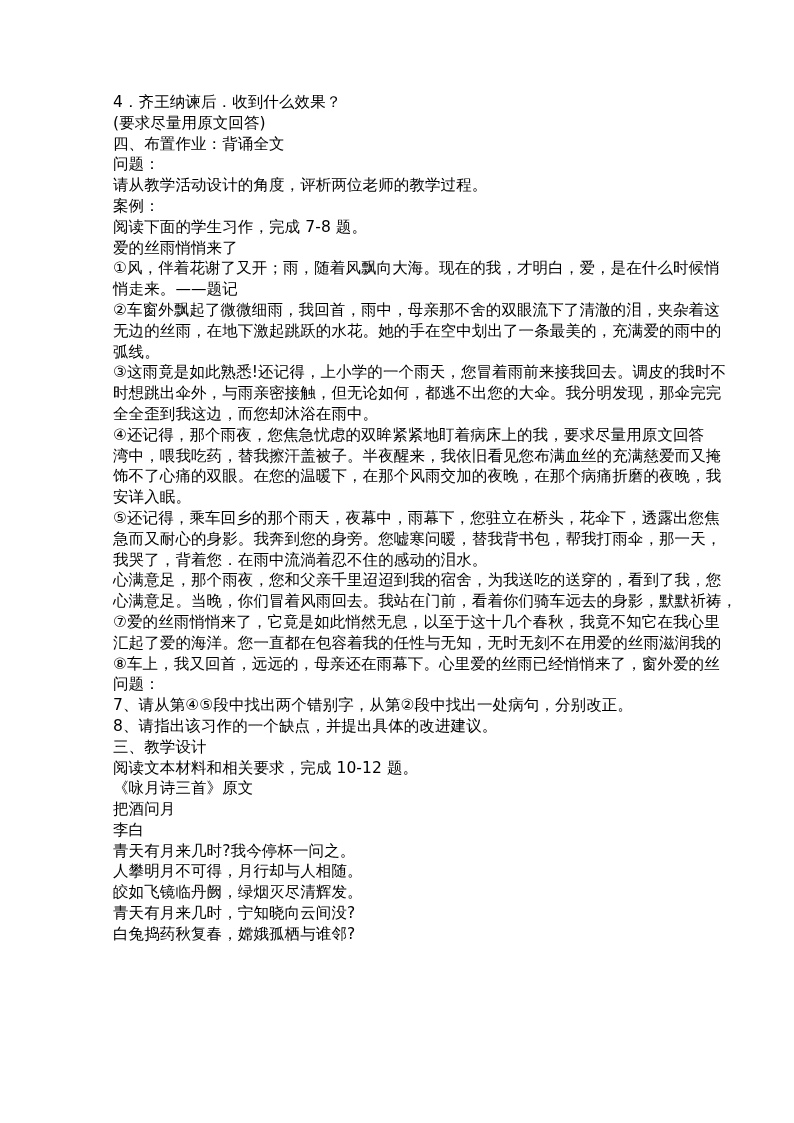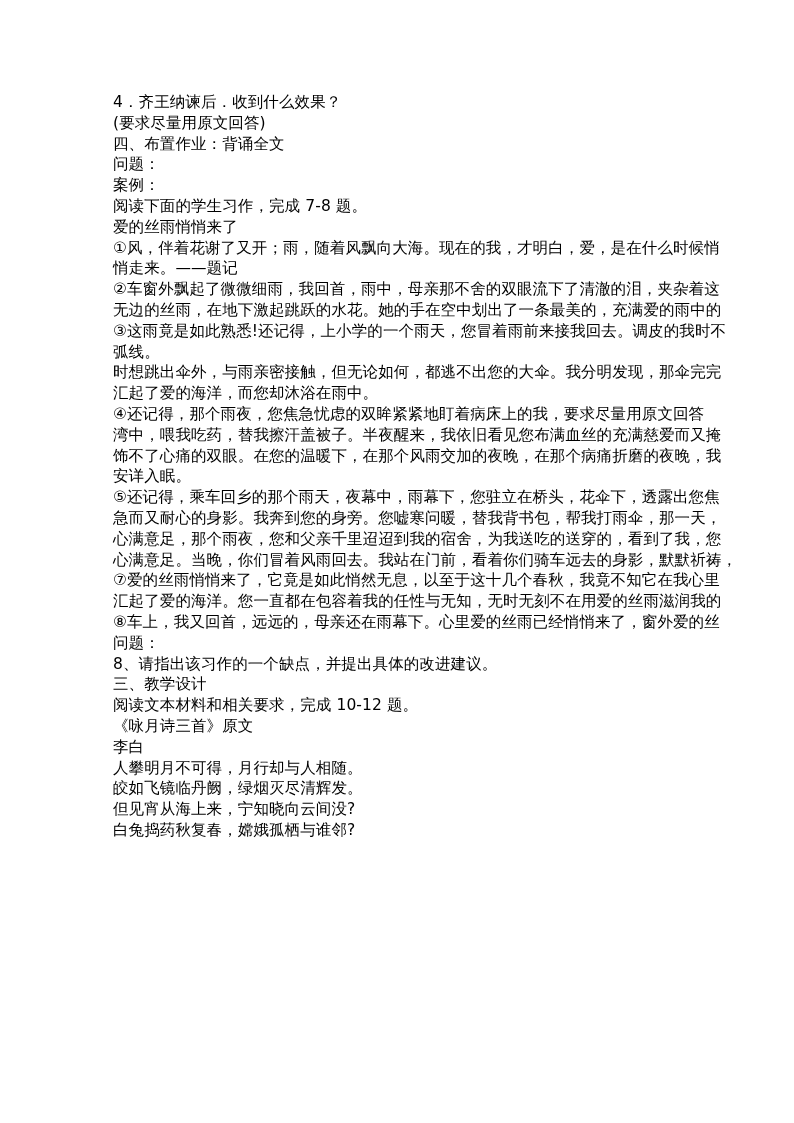--- a/index.html
+++ b/index.html
@@ -34,46 +34,51 @@
 </style>
 </head>
 <body>
 
 <div class="page">
   <div class="doc-text">
       <div class="line">4．齐王纳谏后．收到什么效果？</div>
       <div class="line">(要求尽量用原文回答)</div>
       <div class="line">四、布置作业：背诵全文</div>
       <div class="line">问题：</div>
+      <div class="line">请从教学活动设计的角度，评析两位老师的教学过程。</div>
       <div class="line">案例：</div>
       <div class="line">阅读下面的学生习作，完成 7-8 题。</div>
       <div class="line">爱的丝雨悄悄来了</div>
       <div class="line">①风，伴着花谢了又开；雨，随着风飘向大海。现在的我，才明白，爱，是在什么时候悄</div>
       <div class="line">悄走来。——题记</div>
       <div class="line">②车窗外飘起了微微细雨，我回首，雨中，母亲那不舍的双眼流下了清澈的泪，夹杂着这</div>
       <div class="line">无边的丝雨，在地下激起跳跃的水花。她的手在空中划出了一条最美的，充满爱的雨中的</div>
+      <div class="line">弧线。</div>
       <div class="line">③这雨竟是如此熟悉!还记得，上小学的一个雨天，您冒着雨前来接我回去。调皮的我时不</div>
-      <div class="line">弧线。</div>
       <div class="line">时想跳出伞外，与雨亲密接触，但无论如何，都逃不出您的大伞。我分明发现，那伞完完</div>
-      <div class="line">汇起了爱的海洋，而您却沐浴在雨中。</div>
+      <div class="line">全全歪到我这边，而您却沐浴在雨中。</div>
       <div class="line">④还记得，那个雨夜，您焦急忧虑的双眸紧紧地盯着病床上的我，要求尽量用原文回答</div>
       <div class="line">湾中，喂我吃药，替我擦汗盖被子。半夜醒来，我依旧看见您布满血丝的充满慈爱而又掩</div>
       <div class="line">饰不了心痛的双眼。在您的温暖下，在那个风雨交加的夜晚，在那个病痛折磨的夜晚，我</div>
       <div class="line">安详入眠。</div>
       <div class="line">⑤还记得，乘车回乡的那个雨天，夜幕中，雨幕下，您驻立在桥头，花伞下，透露出您焦</div>
       <div class="line">急而又耐心的身影。我奔到您的身旁。您嘘寒问暖，替我背书包，帮我打雨伞，那一天，</div>
+      <div class="line">我哭了，背着您．在雨中流淌着忍不住的感动的泪水。</div>
       <div class="line">心满意足，那个雨夜，您和父亲千里迢迢到我的宿舍，为我送吃的送穿的，看到了我，您</div>
       <div class="line">心满意足。当晚，你们冒着风雨回去。我站在门前，看着你们骑车远去的身影，默默祈祷，</div>
       <div class="line">⑦爱的丝雨悄悄来了，它竟是如此悄然无息，以至于这十几个春秋，我竟不知它在我心里</div>
       <div class="line">汇起了爱的海洋。您一直都在包容着我的任性与无知，无时无刻不在用爱的丝雨滋润我的</div>
       <div class="line">⑧车上，我又回首，远远的，母亲还在雨幕下。心里爱的丝雨已经悄悄来了，窗外爱的丝</div>
       <div class="line">问题：</div>
+      <div class="line">7、请从第④⑤段中找出两个错别字，从第②段中找出一处病句，分别改正。</div>
       <div class="line">8、请指出该习作的一个缺点，并提出具体的改进建议。</div>
       <div class="line">三、教学设计</div>
       <div class="line">阅读文本材料和相关要求，完成 10-12 题。</div>
       <div class="line">《咏月诗三首》原文</div>
+      <div class="line">把酒问月</div>
       <div class="line">李白</div>
+      <div class="line">青天有月来几时?我今停杯一问之。</div>
       <div class="line">人攀明月不可得，月行却与人相随。</div>
       <div class="line">皎如飞镜临丹阙，绿烟灭尽清辉发。</div>
-      <div class="line">但见宵从海上来，宁知晓向云间没?</div>
+      <div class="line">青天有月来几时，宁知晓向云间没?</div>
       <div class="line">白兔捣药秋复春，嫦娥孤栖与谁邻?</div>
     </div>
 </div>
 
 </body></html>

